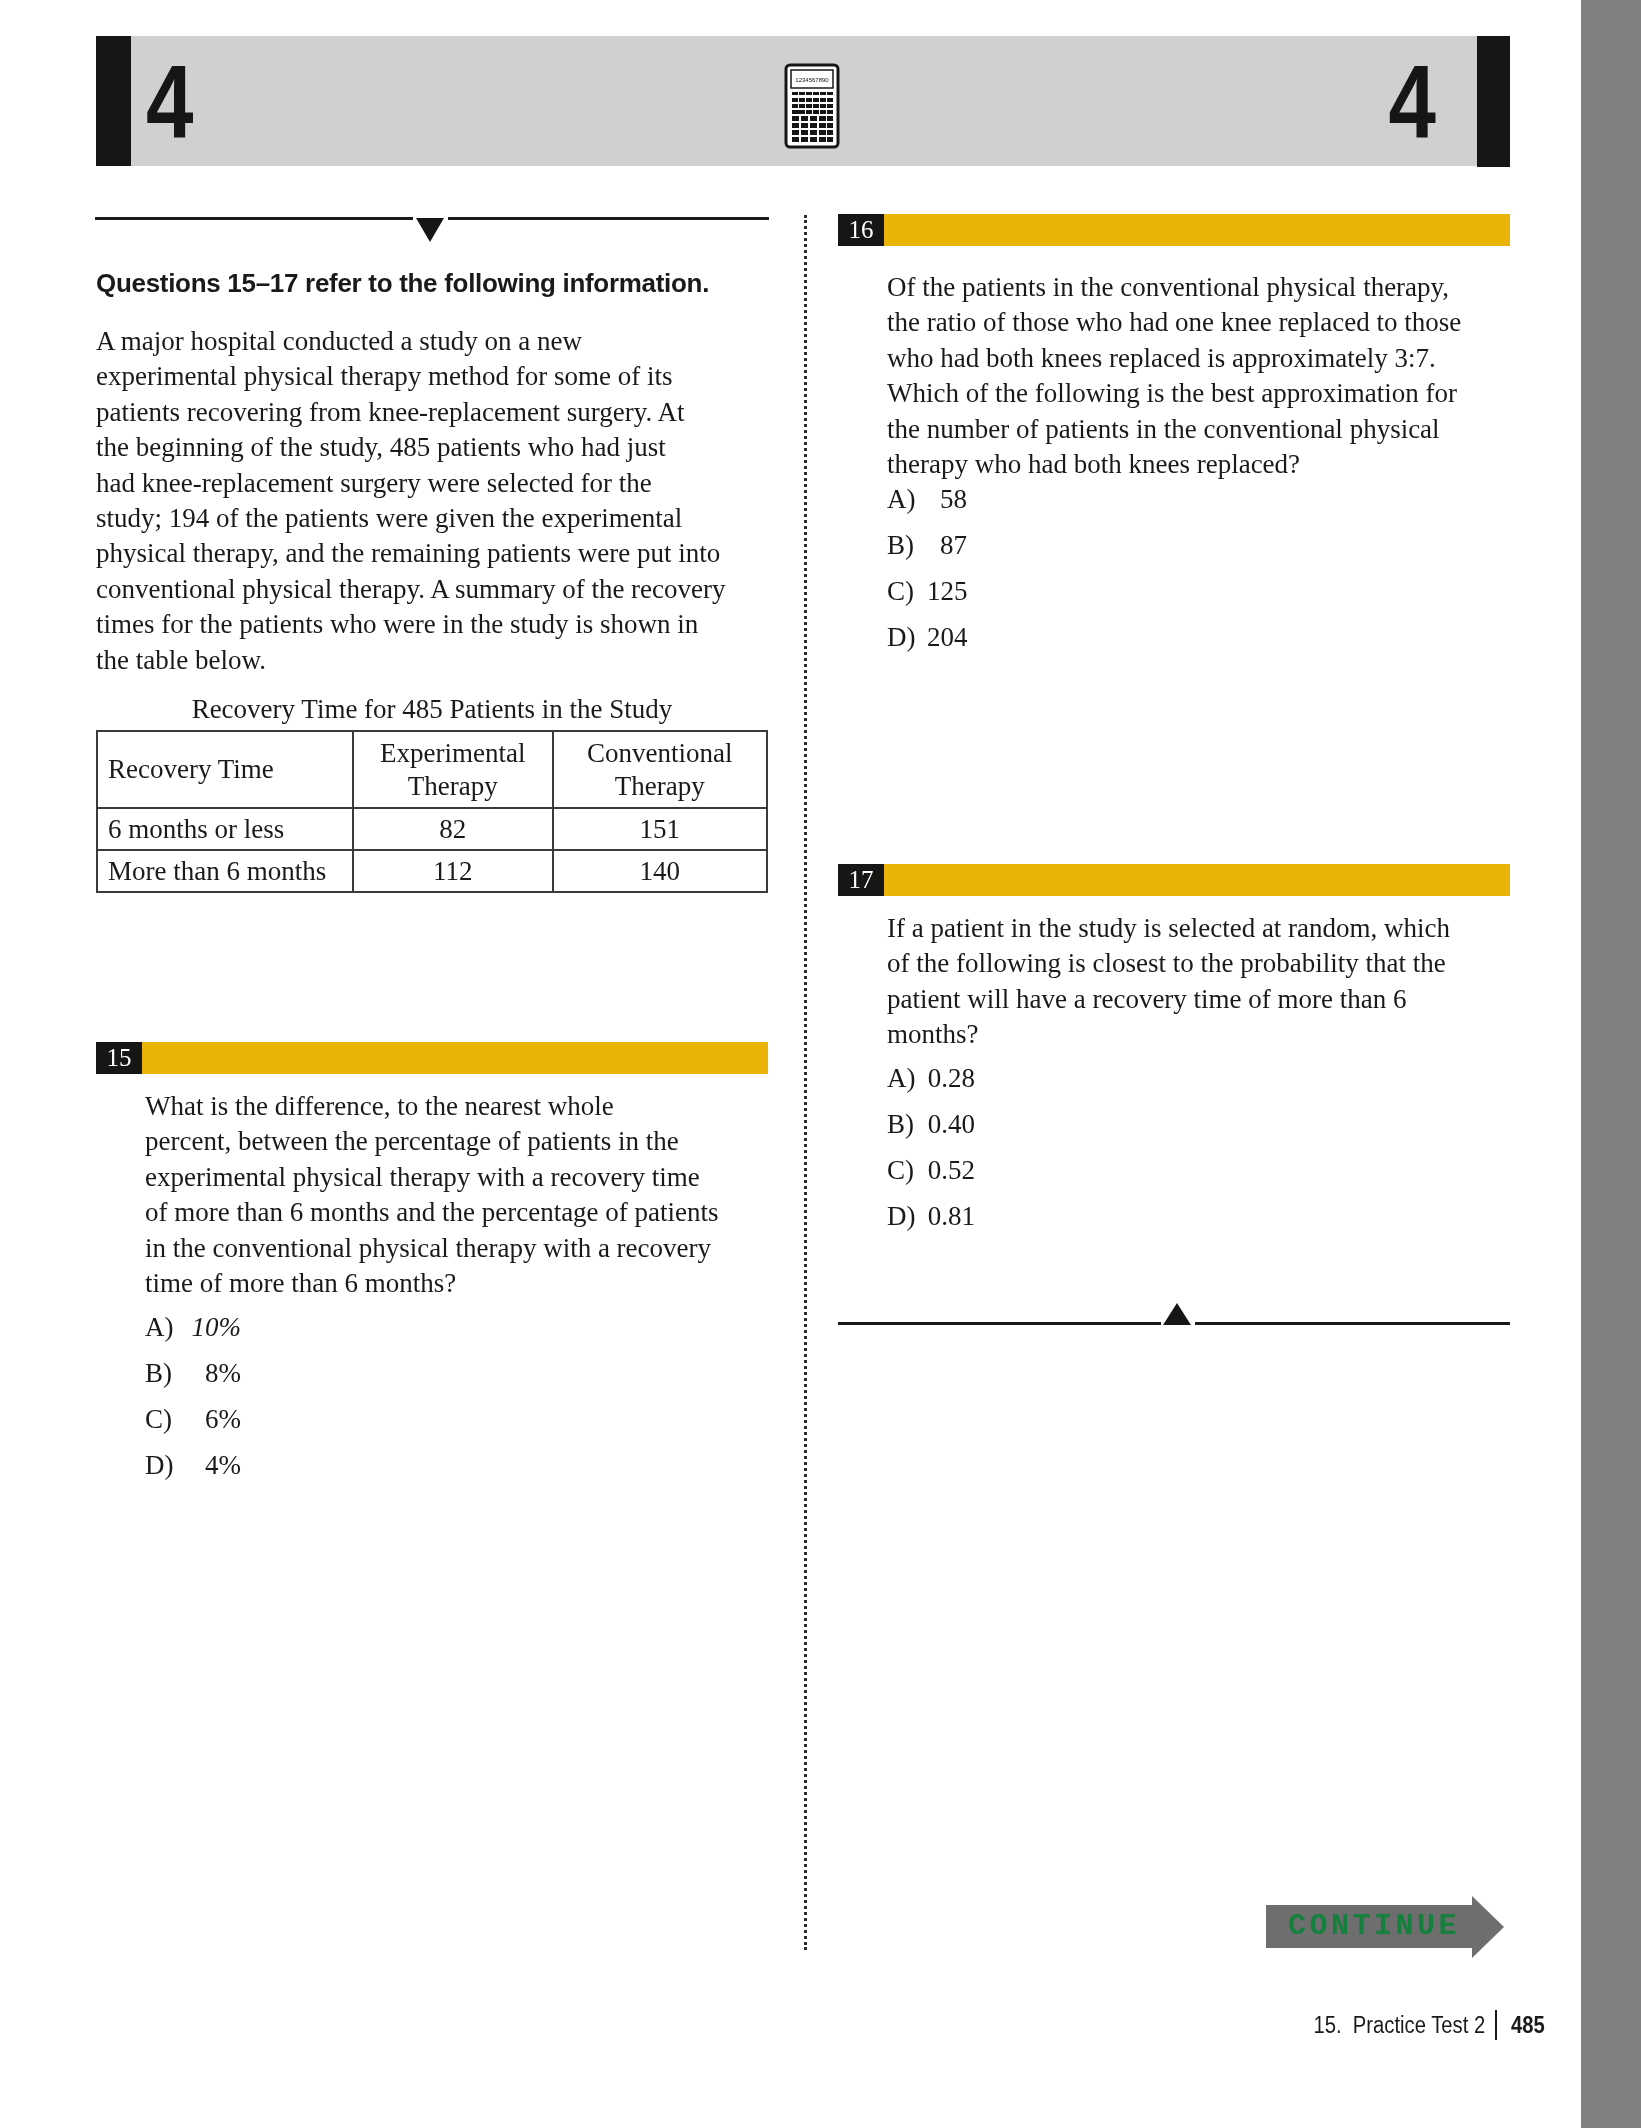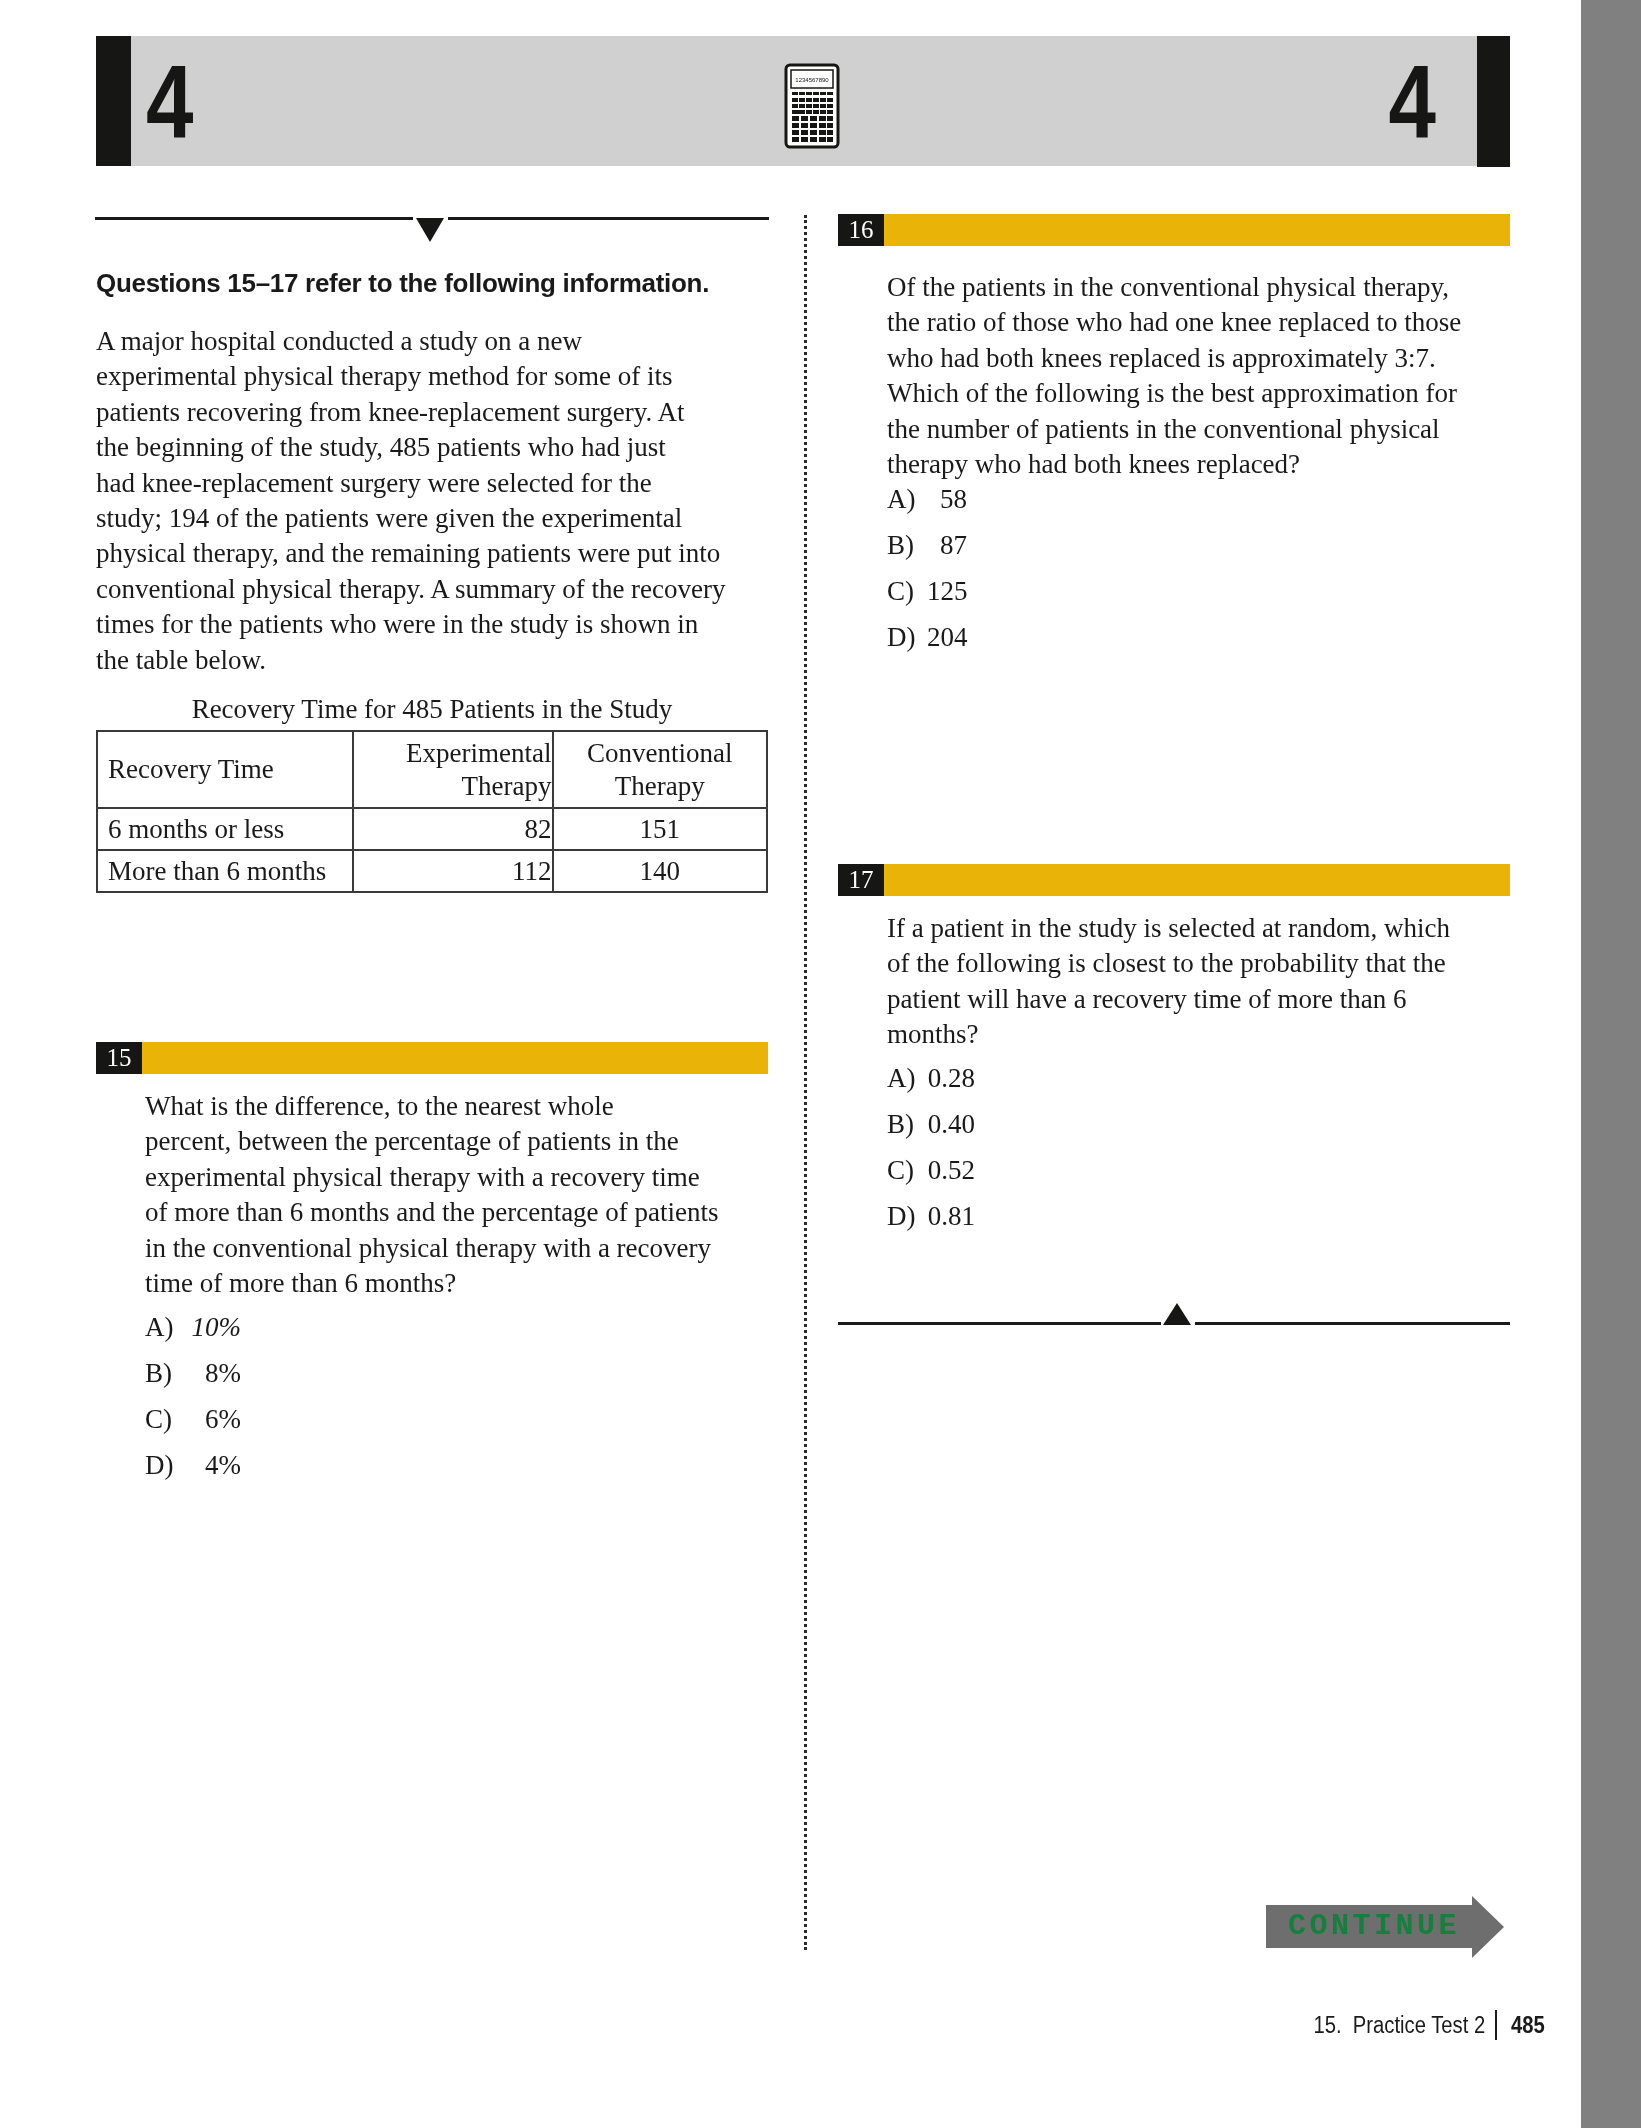--- a/index.html
+++ b/index.html
@@ -30,21 +30,21 @@
     .passage { position: absolute; left: 96px; top: 324px; width: 680px; font-size: 27px; line-height: 35.4px; color: #1a1a1a; }
     .passage .line { display: block; white-space: nowrap; }
 
     
     .table-caption { position: absolute; left: 96px; top: 692px; width: 672px; text-align: center; font-size: 27px; line-height: 35px; }
     .data-table { position: absolute; left: 96px; top: 730px; width: 672px; border-collapse: collapse; font-size: 27px; }
     .data-table td, .data-table th { border: 2px solid #3a3a3a; font-weight: normal; line-height: 33px; }
     .data-table th { height: 77px; }
     .data-table td { height: 42px; }
     .data-table .c0 { width: 257px; text-align: left; padding-left: 10px; }
-    .data-table .c1 { width: 200px; text-align: right; }
+    .data-table .c1 { width: 200px; text-align: center; }
     .data-table .c2 { width: 215px; text-align: center; }
 
     
     .q-bar { position: absolute; height: 32px; background: #eab308; }
     .q-num { position: absolute; left: 0; top: 0; height: 32px; width: 46px; background: #161614; color: #ffffff; font-size: 25px; line-height: 32px; text-align: center; }
 
     .q-text { position: absolute; font-size: 27px; line-height: 35.4px; color: #1a1a1a; }
     .q-text .line { display: block; white-space: nowrap; }
 
     .choices { position: absolute; font-size: 27px; }

